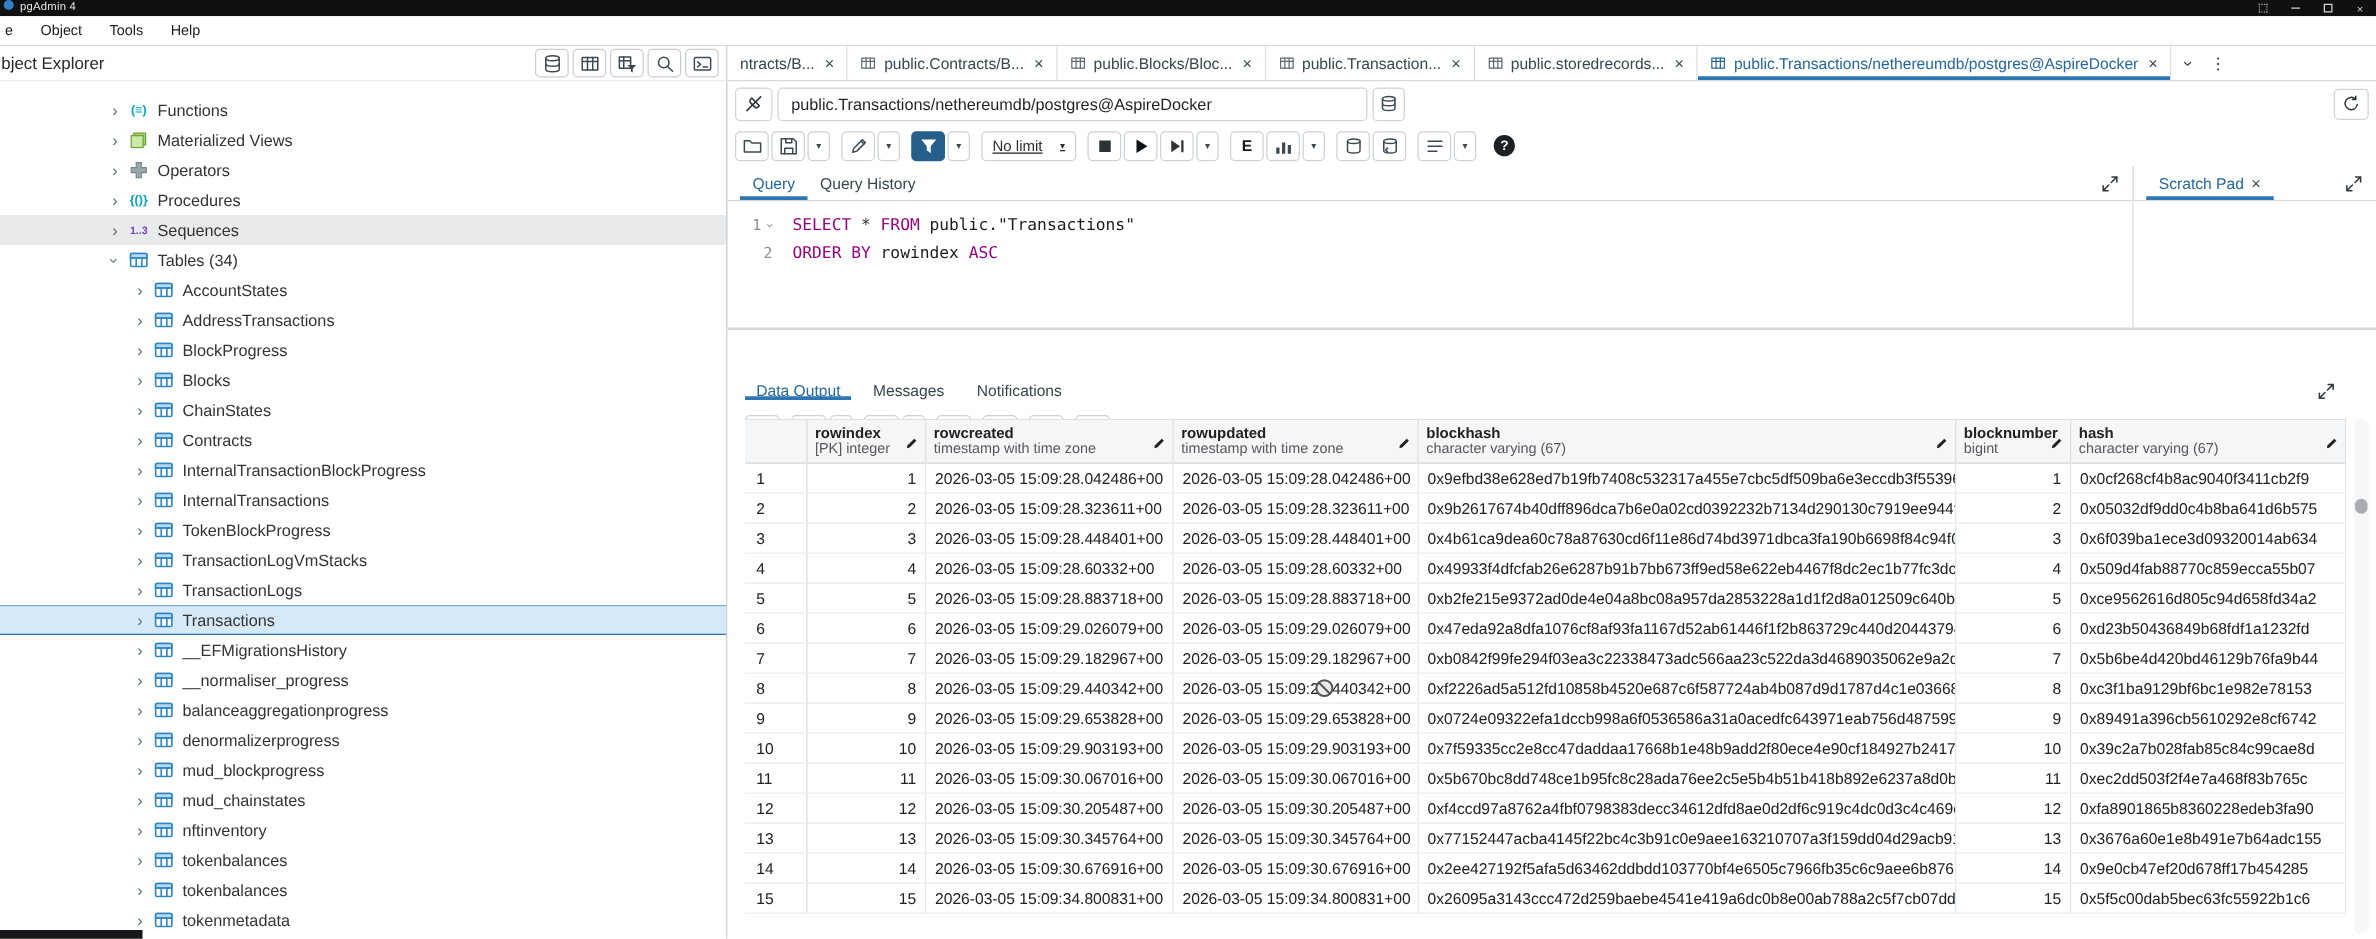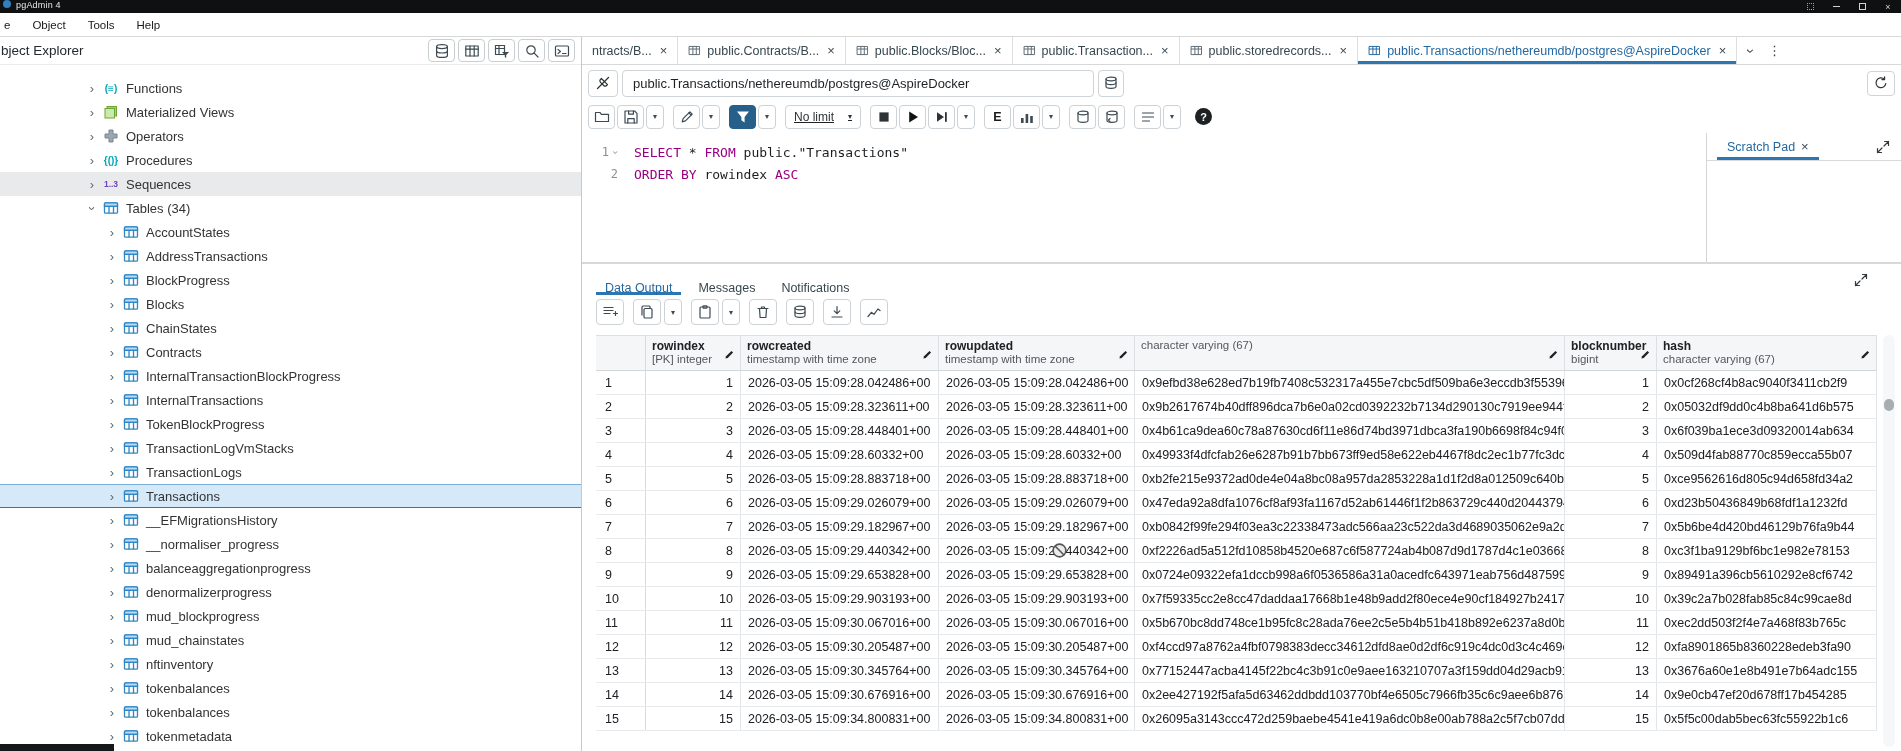--- a/index.html
+++ b/index.html
@@ -80,21 +80,21 @@
   .ed-gutter { width:38px; }
   .ed-gline { height:22px; display:flex; align-items:center; justify-content:flex-end; color:#8a9095; font-size:12px; padding-right:2px; }
   .ed-fold { color:#8a9095; font-size:10px; margin-left:3px; transform:rotate(90deg); display:inline-block; }
   .ed-code { flex:1; padding-left:14px; }
   .ed-line { height:22px; display:flex; align-items:center; white-space:pre; }
   .tok-kw { color:#990080; }
   .tok-tx { color:#1b1e21; }
 
   
   .outpanel { position:absolute; left:582px; top:262px; right:0; bottom:0; border-top:2px solid #d6d9db; background:#fff; }
-  .out-tabs { height:31px; display:flex; align-items:flex-end; padding-left:14px; font-size:12.5px; color:#37474f; }
+  .out-tabs { height:31px; display:flex; align-items:center; padding-left:14px; font-size:12.5px; color:#37474f;margin-top:33px; }
   .out-tab { display:flex; align-items:center; padding:0 9px; margin-right:8px; cursor:default; }
   .out-tab.active { color:#2568a0; box-shadow: inset 0 -3px 0 #2c76b4; }
   .out-expand { margin-left:auto; align-self:center; margin-right:32px; color:#33383c; display:flex; }
   .out-toolbar { height:34px; display:flex; align-items:center; padding-left:14px; }
   .ot-btn { height:26px; min-width:28px; border:1px solid #ccd2d6; border-radius:4px; background:#fff; display:inline-flex; align-items:center; justify-content:center; color:#3d4a52; margin-right:3px; padding:0 4px; }
   .ot-btn.caret { min-width:18px; font-size:8px; }
   .ot-grp { margin-left:6px; }
 
   .grid { position:absolute; left:14px; right:24px; top:71px; bottom:0; overflow:hidden; font-size:12.5px; }
   .g-headrow { display:flex; height:36px; background:#f5f6f7; border-top:1px solid #dde0e2; border-bottom:1px solid #d4d7da; }
@@ -712,20 +712,33 @@
     </span>
     <span class="qt-grp" style="display: inline-flex;">
       <span class="qt-btn" style="border: none;">
         <span class="qt-help">?</span>
       </span>
     </span>
   </div>
 
 <div class="qpanels">
   <div class="qp-left">
+    <div class="qp-tabs" id="query-tabs">
+        <span class="qp-tab active">
+          <span>Query</span>
+        </span>
+        <span class="qp-tab">
+          <span>Query History</span>
+        </span>
+        <span class="qp-expand">
+          <svg width="16" height="16" viewBox="0 0 16 16" fill="none" stroke="currentColor" stroke-width="1.2" stroke-linecap="round" stroke-linejoin="round">
+            <path d="M9.5 2.5h4v4M13.5 2.5L9 7M6.5 13.5h-4v-4M2.5 13.5L7 9"></path>
+          </svg>
+        </span>
+      </div>
     <div class="editor">
       <div class="ed-gutter" id="ed-gutter">
           <div class="ed-gline">1<span class="ed-fold">›</span></div>
           <div class="ed-gline">2</div>
         </div>
       <div class="ed-code" id="ed-code">
           <div class="ed-line"><span class="tok-kw">SELECT</span><span class="tok-tx"> * </span><span class="tok-kw">FROM</span><span class="tok-tx"> public."Transactions"</span></div>
           <div class="ed-line"><span class="tok-kw">ORDER BY</span><span class="tok-tx"> rowindex </span><span class="tok-kw">ASC</span></div>
         </div>
     </div>
@@ -859,20 +872,21 @@
         <div class="g-hcell" style="width: 196px; flex: 0 0 196px;">
           <div class="g-hname">rowupdated</div>
           <div class="g-htype">timestamp with time zone</div>
           <span class="g-pencil">
             <svg width="13" height="13" viewBox="0 0 16 16">
               <path d="M3 13l.8-2.8 6.6-6.6 2 2-6.6 6.6z" fill="#202124"></path>
             </svg>
           </span>
         </div>
         <div class="g-hcell" style="width: 430px; flex: 0 0 430px;">
+          <div class="g-hname">blockhash</div>
           <div class="g-htype">character varying (67)</div>
           <span class="g-pencil">
             <svg width="13" height="13" viewBox="0 0 16 16">
               <path d="M3 13l.8-2.8 6.6-6.6 2 2-6.6 6.6z" fill="#202124"></path>
             </svg>
           </span>
         </div>
         <div class="g-hcell" style="width: 92px; flex: 0 0 92px;">
           <div class="g-hname">blocknumber</div>
           <div class="g-htype">bigint</div>

